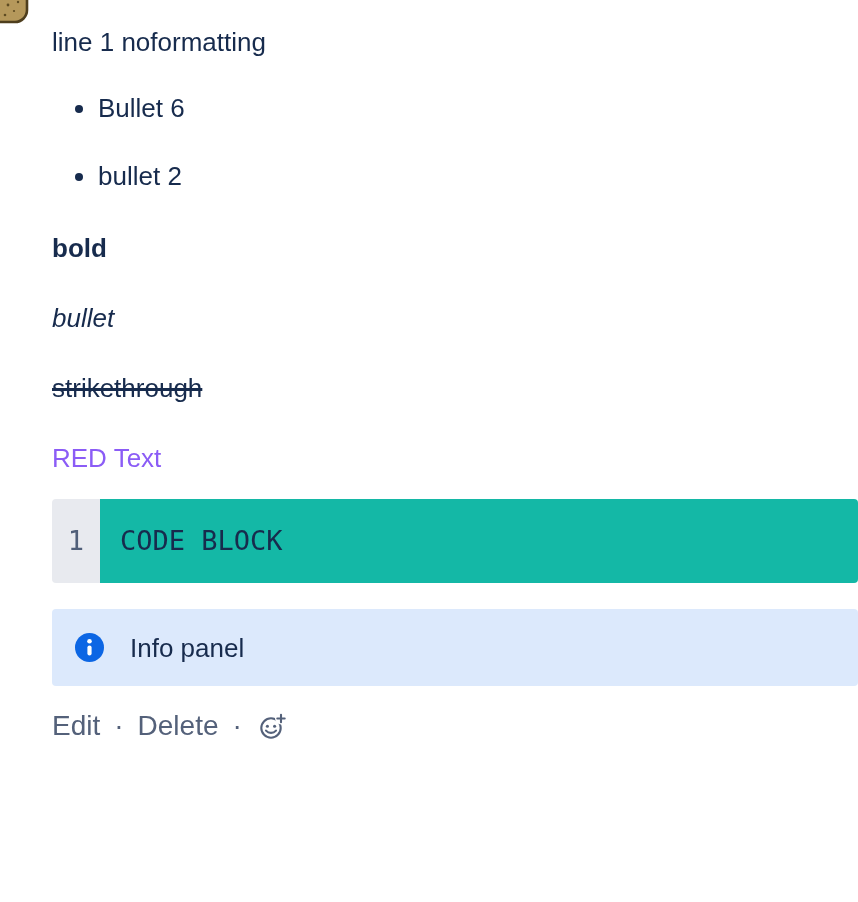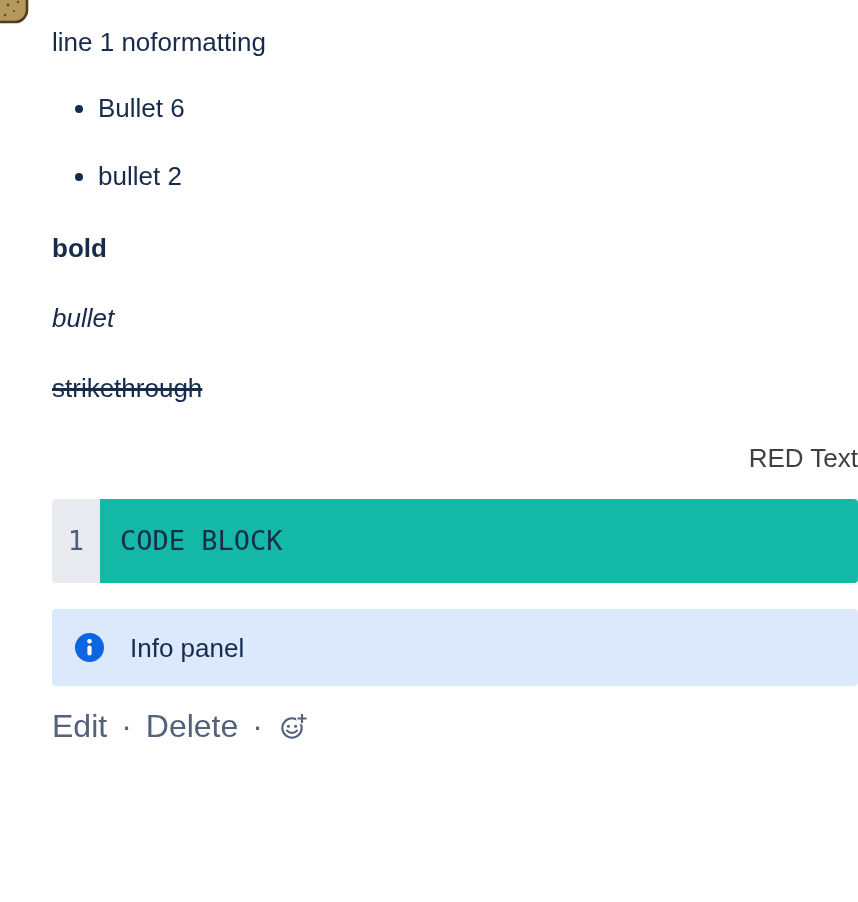--- a/index.html
+++ b/index.html
@@ -30,21 +30,21 @@
   }
   .number-list {
     margin: 34px 0 0 0;
     padding-left: 46px;
     list-style: decimal outside;
   }
   .bullet-list li + li, .number-list li + li { margin-top: 36px; }
   .para-bold   { margin-top: 40px; font-weight: 700; }
   .para-italic { margin-top: 38px; font-style: italic; }
   .para-strike { margin-top: 38px; text-decoration: line-through; text-decoration-thickness: 2.5px; }
-  .para-red    { margin-top: 38px; color: #404040; text-align: right; }
+  .para-red    { margin-top: 38px; color: #8b5cf6; }
   .code-block {
     margin-top: 25px;
     display: flex;
     border-radius: 4px;
     overflow: hidden;
     font-family: "DejaVu Sans Mono", "Liberation Mono", monospace;
     font-size: 27px;
     line-height: 32px;
   }
   .code-gutter {
@@ -74,21 +74,21 @@
     padding: 22px 20px 22px 23px;
   }
   .info-icon { width: 29px; height: 29px; flex: 0 0 29px; display: block; }
   .info-text { margin-left: 26px; }
   .actions {
     margin-top: 24px;
     display: flex;
     align-items: center;
     gap: 14px;
     color: #54617A;
-    font-size: 32px;
+    font-size: 28px;
     line-height: 32px;
   }
   .action-link { cursor: pointer; }
   .action-sep { user-select: none; }
   .emoji-btn {
     background: none; border: none; padding: 0; margin-left: 2px;
     display: flex; align-items: center; cursor: pointer;
   }
   .emoji-icon { width: 29px; height: 29px; display: block; }
 </style>

